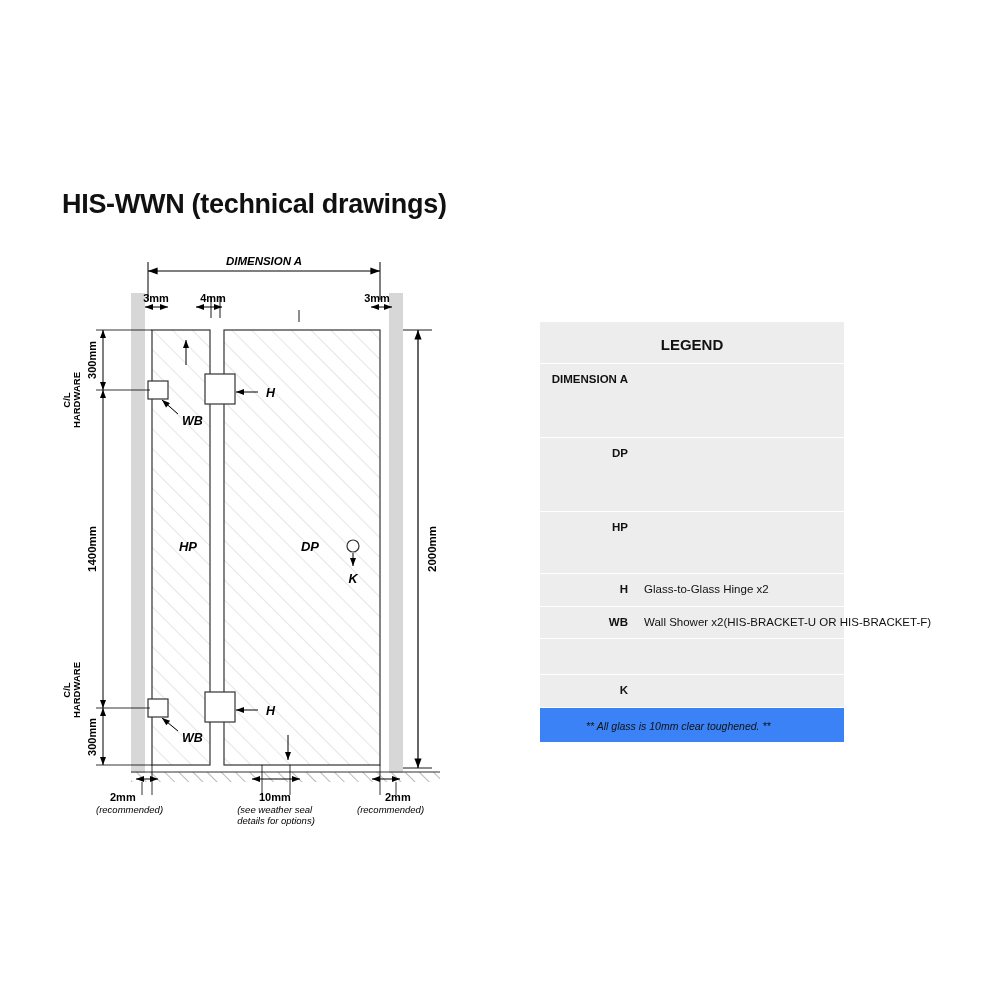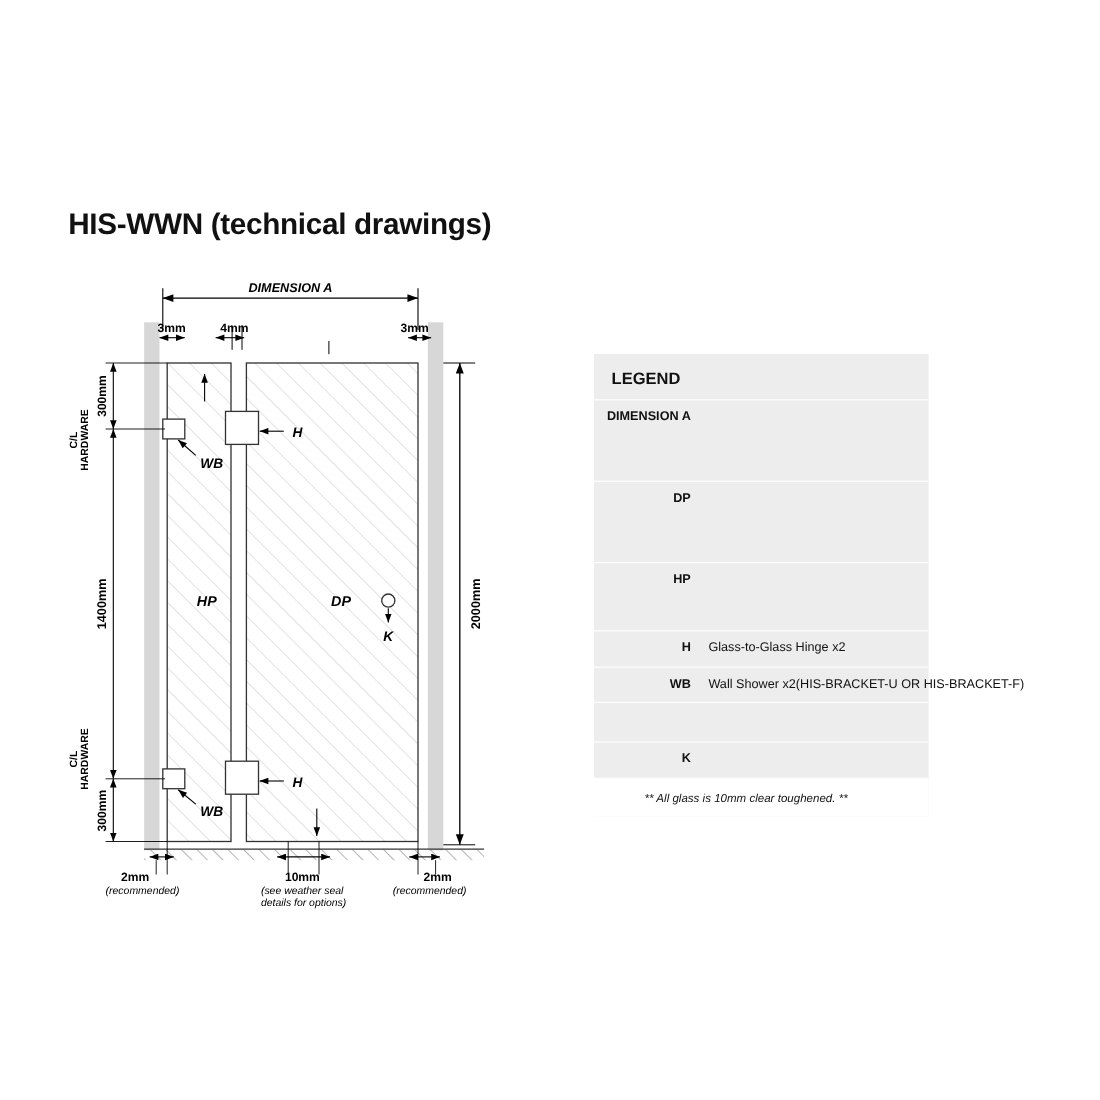--- a/index.html
+++ b/index.html
@@ -33,20 +33,21 @@
     left:540px; top:322px;
     width:304px;
     background:#ededed;
     padding:0;
   }
   #legend .legend-title {
     font-size:15px;
     font-weight:bold;
     padding:14px 16px 10px 16px;
     border-bottom:1px solid #ffffff;
+    text-align:center;
   }
   .legend-row {
     display:flex;
     border-bottom:1px solid #ffffff;
     min-height:28px;
   }
   .legend-row .code {
     width:96px;
     flex:0 0 96px;
     text-align:right;
@@ -64,21 +65,21 @@
   }
   .legend-row.tall1 { min-height:74px; }
   .legend-row.tall2 { min-height:74px; }
   .legend-row.tall3 { min-height:62px; }
   .legend-row.spacer { min-height:36px; }
   .legend-row .desc.wide { white-space:nowrap; }
   #legend .legend-note {
     font-size:10.5px;
     font-style:italic;
     padding:12px 10px 10px 46px;
-    background:#ffffff;
+    background:#3b82f6;
   }
 
   
   #legend-block { background:#ededed; }
 </style>
 </head>
 <body>
 
 <div id="title">HIS-WWN (technical drawings)</div>
 

